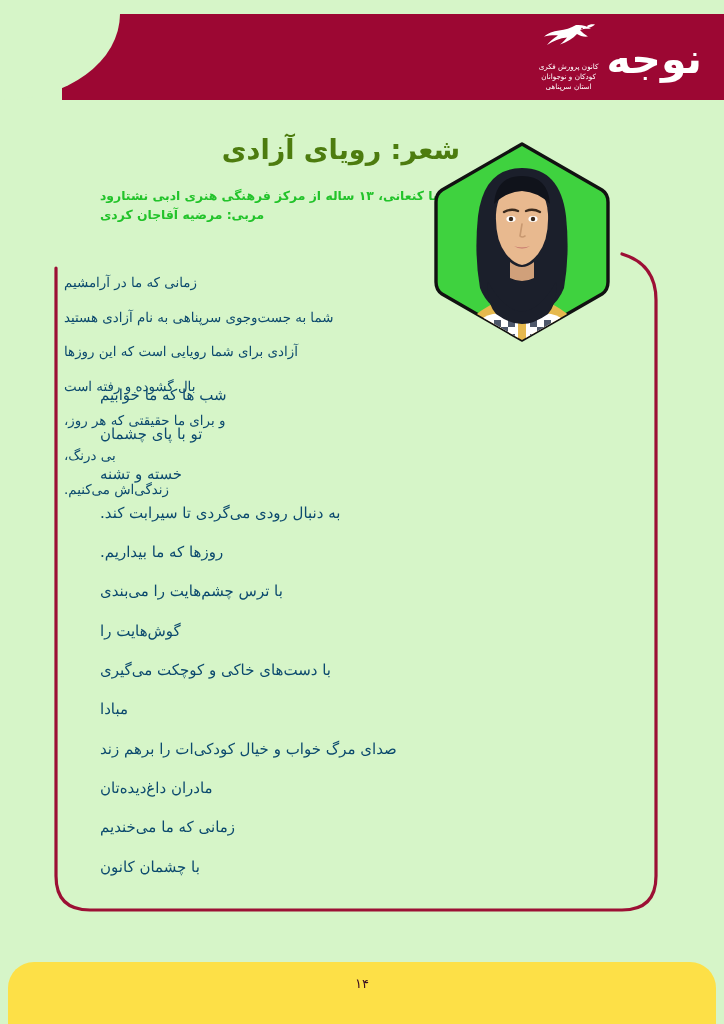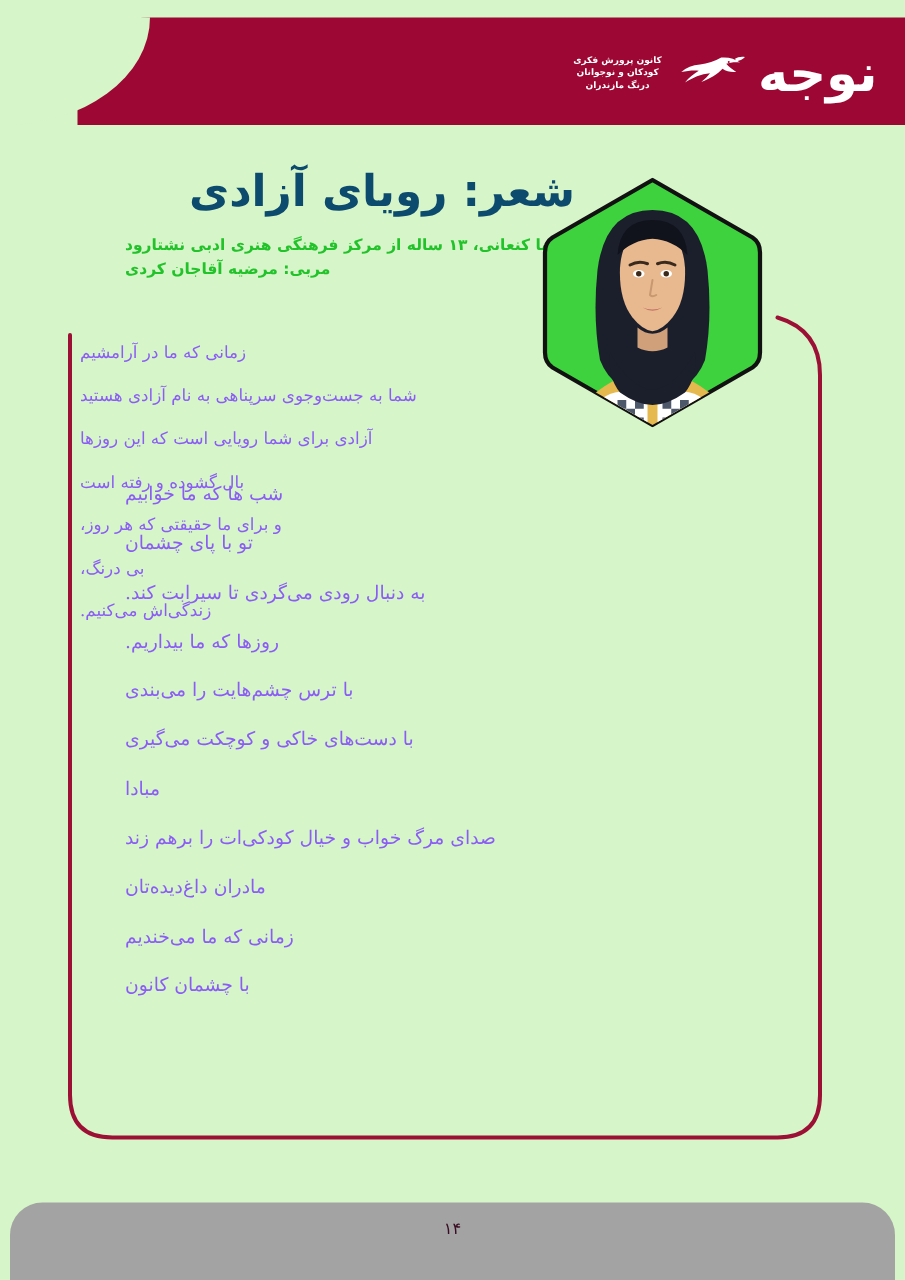--- a/index.html
+++ b/index.html
@@ -53,25 +53,24 @@
   .logo-wordmark {
     color: #ffffff;
     font-size: 41px;
     font-weight: bold;
     line-height: 1;
     letter-spacing: -1px;
     transform: translateY(2px);
   }
   .logo-right {
     display: flex;
-    flex-direction: row;
+    flex-direction: column;
     align-items: center;
     justify-content: center;
     gap: 13px;
-    font-weight: bold;
   }
   .logo-bird {
     width: 56px;
     height: 26px;
     display: block;
   }
   .logo-lines {
     display: flex;
     flex-direction: column;
     align-items: center;
@@ -83,22 +82,22 @@
     line-height: 1.25;
     white-space: nowrap;
     letter-spacing: -0.1px;
   }
 
   
   .title {
     position: absolute;
     top: 134px;
     right: 264px;
-    color: #0c4a6e;
-    font-size: 35px;
+    color: #4d7c0f;
+    font-size: 27px;
     font-weight: bold;
     letter-spacing: -0.4px;
     white-space: nowrap;
     direction: rtl;
   }
   .byline {
     position: absolute;
     top: 186px;
     right: 264px;
     width: 360px;
@@ -133,21 +132,21 @@
     left: 0;
     width: 724px;
     height: 1024px;
     pointer-events: none;
   }
 
   
   .poem {
     position: absolute;
     direction: rtl;
-    color: #8b5cf6;
+    color: #0c4a6e;
     font-family: "DejaVu Serif", "Liberation Serif", serif;
     text-align: left;
   }
   .poem-a {
     top: 266px;
     right: 330px;
     width: 330px;
     font-size: 13.4px;
     line-height: 2.58;
   }
@@ -160,21 +159,21 @@
   }
   .poem-line { white-space: nowrap; }
 
   
   .footer {
     position: absolute;
     left: 8px;
     bottom: 0;
     width: 708px;
     height: 62px;
-    background: #a3a3a3;
+    background: #fde047;
     border-top-left-radius: 26px;
     border-top-right-radius: 26px;
   }
   .page-number {
     position: absolute;
     left: 0;
     right: 0;
     top: 14px;
     text-align: center;
     color: #3a0d22;
@@ -197,21 +196,21 @@
       <svg class="logo-bird" viewBox="0 0 112 52" aria-hidden="true">
         <g fill="#ffffff">
           <path d="M70 4 C60 10 48 14 36 15 C24 16 14 20 6 27 C16 25 26 24 34 25 C26 30 18 36 12 44 C24 36 38 30 52 29 C48 34 44 38 38 43 C52 38 64 31 72 22 C78 26 86 28 94 27 C88 23 82 19 78 14 C84 12 92 11 100 12 C92 6 82 3 70 4 Z"></path>
           <path d="M92 6 C96 3 102 2 108 3 C104 7 99 9 94 10 Z"></path>
           <circle cx="82" cy="11" r="1.6" fill="#9c0733"></circle>
         </g>
       </svg>
       <span class="logo-lines">
         <span class="logo-line">کانون پرورش فکری</span>
         <span class="logo-line">کودکان و نوجوانان</span>
-        <span class="logo-line">درنگ مازندران</span>
+        <span class="logo-line">استان سرپناهی</span>
       </span>
     </span>
   </div>
 
   <div class="title">شعر: رویای آزادی</div>
   <div class="byline">
     <div>روشا کنعانی، ۱۳ ساله از مرکز فرهنگی هنری ادبی نشتارود</div>
     <div>مربی: مرضیه آقاجان کردی</div>
   </div>
 
@@ -283,23 +282,25 @@
     <div class="poem-line">آزادی برای شما رویایی است که این روزها</div>
     <div class="poem-line">بال گشوده و رفته است</div>
     <div class="poem-line">و برای ما حقیقتی که هر روز،</div>
     <div class="poem-line">بی درنگ،</div>
     <div class="poem-line">زندگی‌اش می‌کنیم.</div>
   </div>
 
   <div class="poem poem-b">
     <div class="poem-line">شب ها که ما خوابیم</div>
     <div class="poem-line">تو با پای چشمان</div>
+    <div class="poem-line">خسته و تشنه</div>
     <div class="poem-line">به دنبال رودی می‌گردی تا سیرابت کند.</div>
     <div class="poem-line">روزها که ما بیداریم.</div>
     <div class="poem-line">با ترس چشم‌هایت را می‌بندی</div>
+    <div class="poem-line">گوش‌هایت را</div>
     <div class="poem-line">با دست‌های خاکی و کوچکت می‌گیری</div>
     <div class="poem-line">مبادا</div>
     <div class="poem-line">صدای مرگ خواب و خیال کودکی‌ات را برهم زند</div>
     <div class="poem-line">مادران داغ‌دیده‌تان</div>
     <div class="poem-line">زمانی که ما می‌خندیم</div>
     <div class="poem-line">با چشمان کانون</div>
   </div>
 
   <div class="footer">
     <div class="page-number">۱۴</div>

